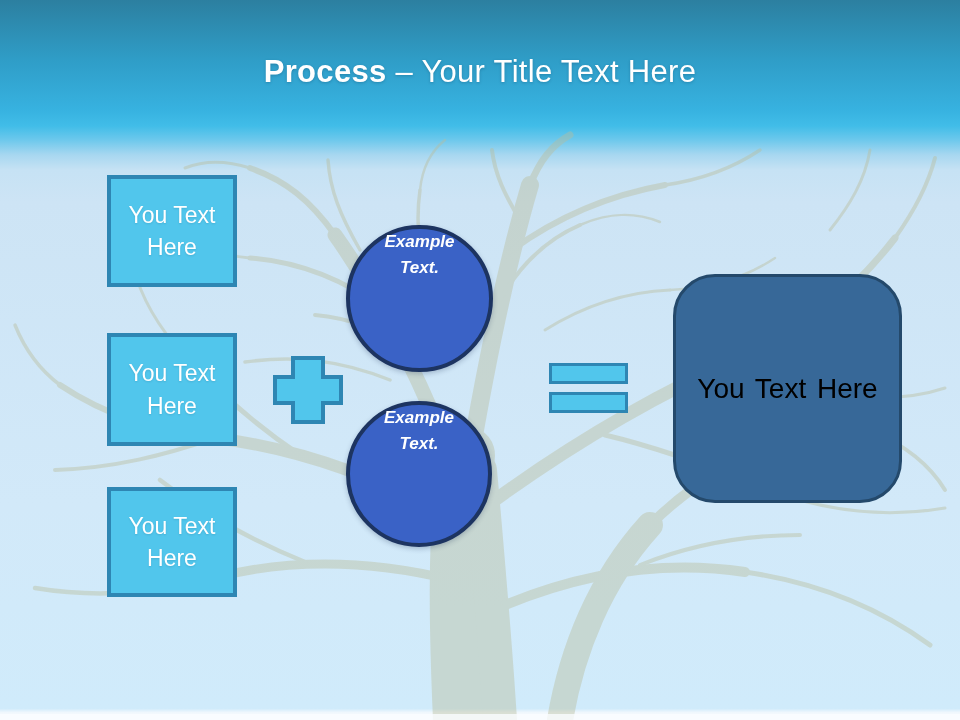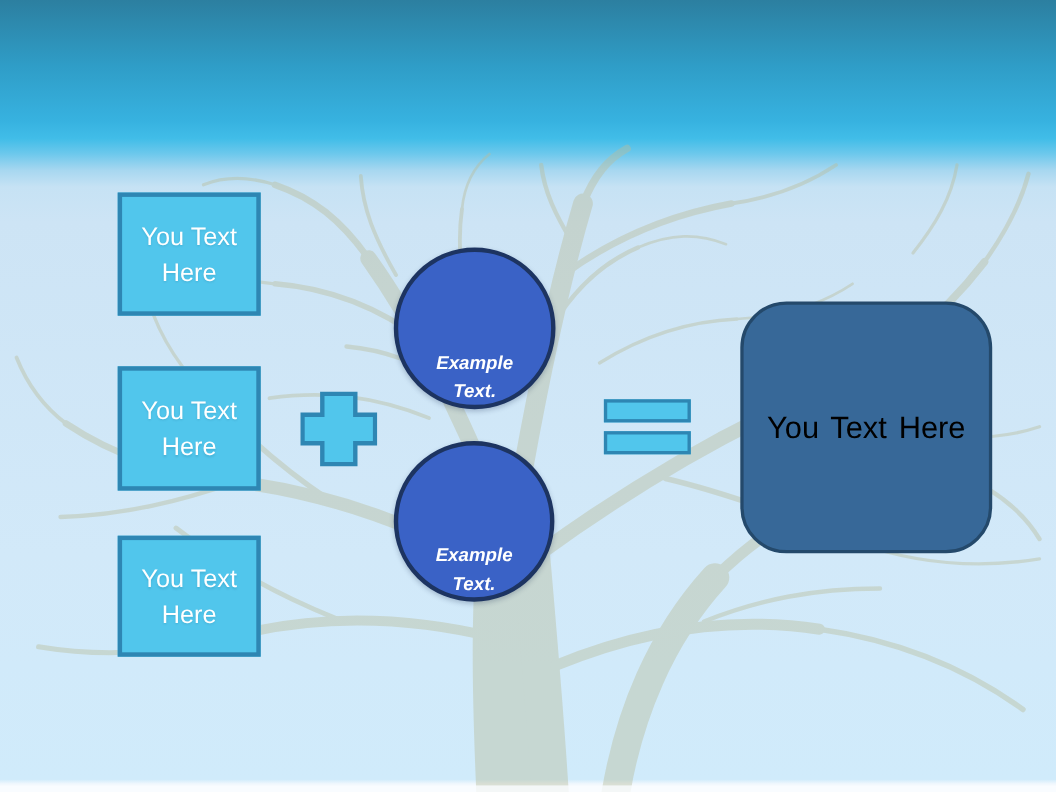--- a/index.html
+++ b/index.html
@@ -40,25 +40,25 @@
     color:#ffffff;font-size:23px;line-height:1.4;text-align:center;
     display:flex;align-items:center;justify-content:center;
     text-shadow:0 1px 2px rgba(0,60,90,.15);
   }
   .pbox.b1{top:175px;height:112px;}
   .pbox.b2{top:333px;height:113px;}
   .pbox.b3{top:487px;height:110px;}
   .pbox span{display:block;width:112px;}
   .plus{position:absolute;left:273px;top:356px;}
   .circle{
-    position:absolute;left:358px;box-sizing:border-box;border-radius:50%;
+    position:absolute;left:346px;box-sizing:border-box;border-radius:50%;
     background:#3a62c6;border:4px solid #1d3461;
     color:#ffffff;font-weight:bold;font-style:italic;
     font-size:17px;line-height:1.5;text-align:center;
-    display:flex;align-items:flex-end;justify-content:center;
+    display:flex;align-items:flex-start;justify-content:center;
     box-shadow:0 2px 5px rgba(20,40,80,.25);
   }
   .circle.c1{top:225px;width:147px;height:147px;}
   .circle.c2{top:401px;width:146px;height:146px;}
   .circle span{display:block;width:92px;}
   .equals{position:absolute;left:549px;top:363px;width:79px;}
   .equals .bar{
     width:79px;height:21px;box-sizing:border-box;
     background:#51c6ec;border:3px solid #2e86b3;
   }
@@ -119,20 +119,23 @@
       <path d="M430,300 C420,260 415,225 420,190" stroke-width="3.5"></path>
       <path d="M420,190 C422,170 430,152 445,140" stroke-width="2.5"></path>
       <path d="M390,380 C340,360 295,355 245,362" stroke-width="3.5"></path>
       <path d="M545,330 C585,305 625,292 670,290" stroke-width="3"></path>
       <path d="M670,290 C710,288 745,278 775,258" stroke-width="2.5"></path>
       <path d="M870,430 C905,445 930,465 945,490" stroke-width="4"></path>
       <path d="M830,230 C850,205 865,180 870,150" stroke-width="3"></path>
     </g>
   </svg>
 
+  <h1 class="title">
+    <span class="t-bold">Process</span><span class="t-rest">– Your Title Text Here</span>
+  </h1>
 
   <div class="pbox b1">
     <span>You Text Here</span>
   </div>
   <div class="pbox b2">
     <span>You Text Here</span>
   </div>
   <div class="pbox b3">
     <span>You Text Here</span>
   </div>

